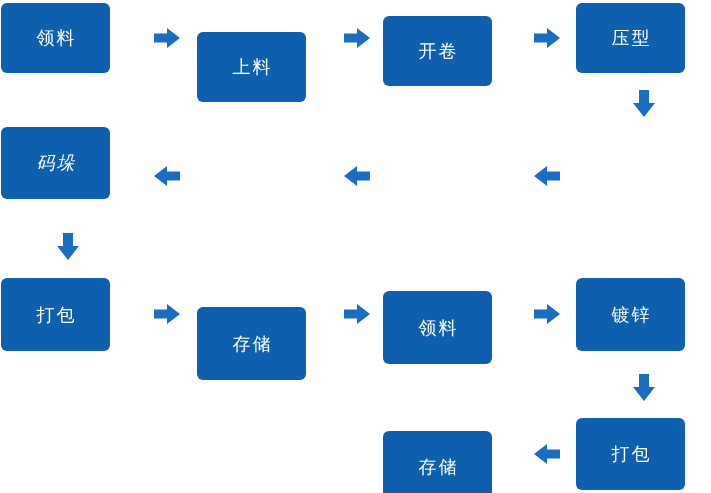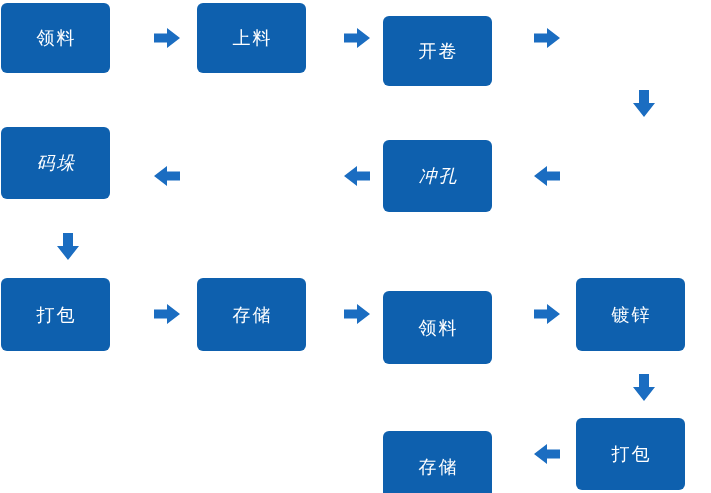--- a/index.html
+++ b/index.html
@@ -24,21 +24,21 @@
     display: flex;
     align-items: center;
     justify-content: center;
     font-size: 18px;
     letter-spacing: 2px;
     text-indent: 2px;
     box-sizing: border-box;
   }
   
   .c1 { left: 1px; }
-  .c2 { left: 197px; }
+  .c2 { left: 197px; margin-top: 29px; }
   .c3 { left: 383px; margin-top: 13px; }
   .c4 { left: 576px; }
   
   .r1 { top: 3px;   height: 70px; }
   .r2 { top: 127px; height: 72px; font-style: italic; }
   .r3 { top: 278px; height: 73px; }
   .r4 { top: 418px; height: 72px; }
 
   .arrow {
     position: absolute;
@@ -64,23 +64,23 @@
   .vg34 { top: 374px; }
 </style>
 </head>
 <body>
 
 <div class="canvas">
 
   <div class="node c1 r1">领料</div>
   <div class="node c2 r1">上料</div>
   <div class="node c3 r1">开卷</div>
+  <div class="node c4 r1">压型</div>
 
   <div class="node c1 r2">码垛</div>
-  <div class="node c3 r2">冲孔</div>
 
   <div class="node c1 r3">打包</div>
   <div class="node c2 r3">存储</div>
   <div class="node c3 r3">领料</div>
   <div class="node c4 r3">镀锌</div>
 
   <div class="node c3 r4">存储</div>
   <div class="node c4 r4">打包</div>
 
   <span class="arrow hg1 hr1">

